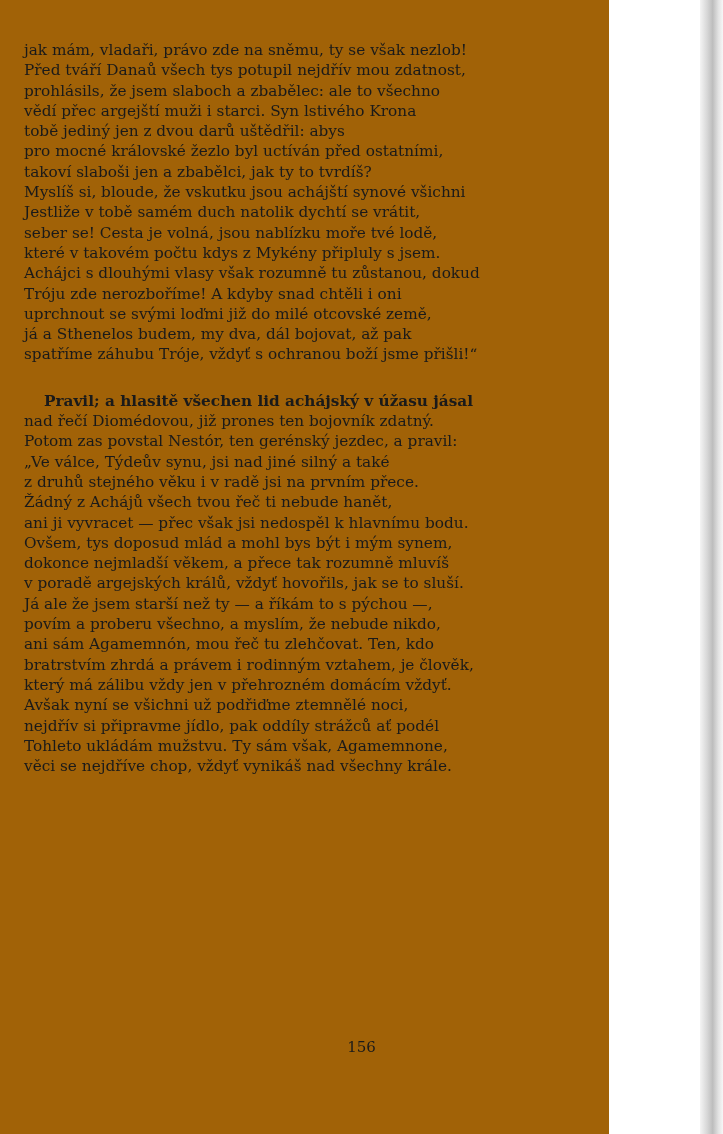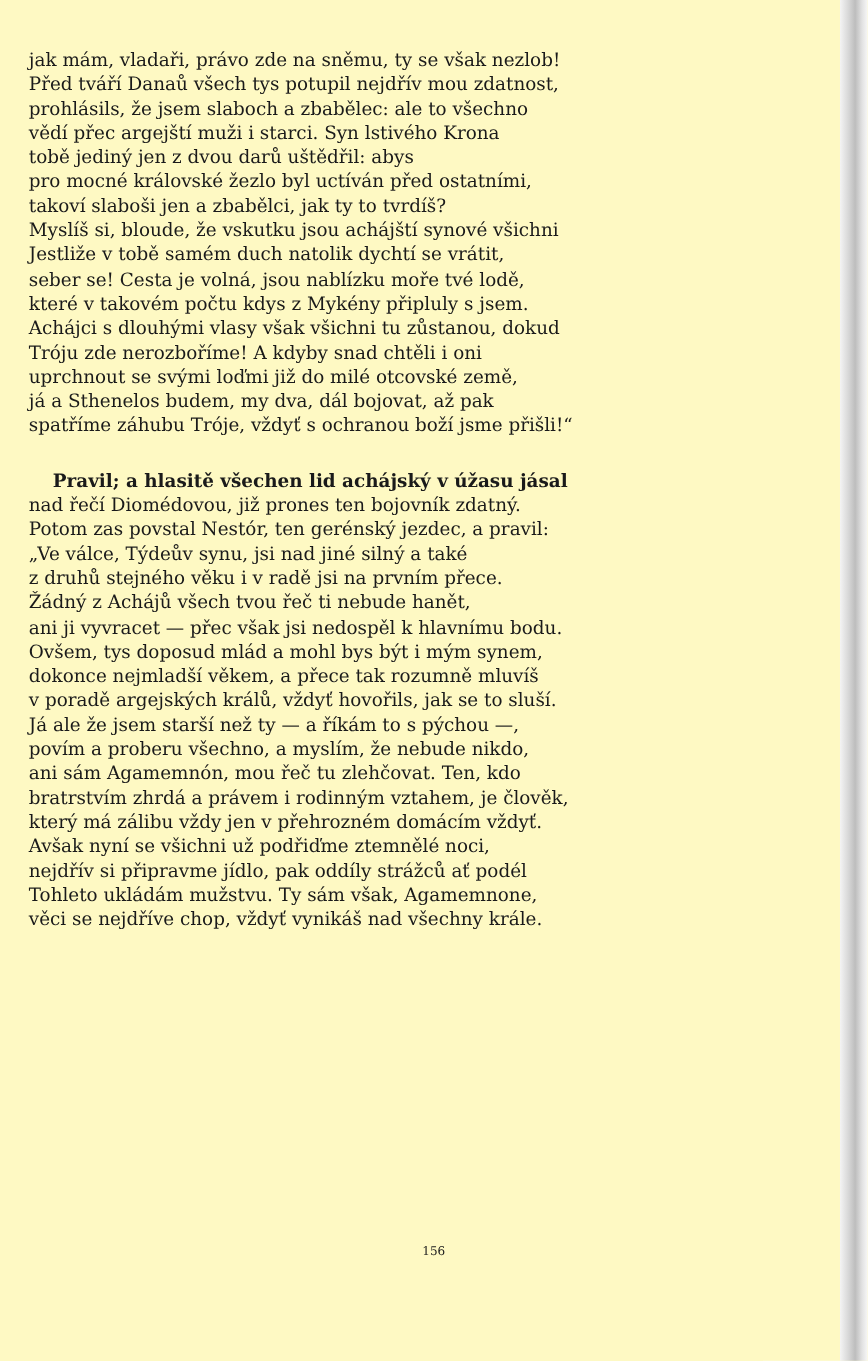--- a/index.html
+++ b/index.html
@@ -1,46 +1,46 @@
 <!DOCTYPE html>
 <html><head>
 <meta charset="utf-8">
 <style>
   html, body { margin:0; padding:0; }
   body { width:723px; height:1134px; background:#ffffff; position:relative; overflow:hidden; }
-  .page { position:absolute; left:0; top:0; width:723px; height:1134px; background:#fef9c3; }
+  .page { position:absolute; left:0; top:0; width:609px; height:1134px; background:#a16207; }
   .spine { position:absolute; left:700px; top:0; width:23px; height:1134px;
     background: linear-gradient(to right, #f4f4f4 0%, #d8d8d8 30%, #bdbdbd 55%, #e2e2e2 80%, #f7f7f7 100%); }
   .text { position:absolute; left:24px; top:40px; width:640px;
     font-family:"DejaVu Serif", serif; font-size:15.3px; color:#1a1a1a; line-height:20.3px; }
   .line { white-space:nowrap; display:block; }
   .gap { height:26px; }
   .indent { padding-left:20px;font-weight:bold; }
   .pagenum { position:absolute; left:0; width:723px; top:1038px; text-align:center;
-    font-family:"DejaVu Serif", serif; font-size:10px; color:#1a1a1a; }
+    font-family:"DejaVu Serif", serif; font-size:15px; color:#1a1a1a; }
 </style>
 </head>
 <body>
 
 <div class="page">
   <div class="spine"></div>
   <div class="text" id="text">
       <div>
         <span class="line">jak mám, vladaři, právo zde na sněmu, ty se však nezlob!</span>
         <span class="line">Před tváří Danaů všech tys potupil nejdřív mou zdatnost,</span>
         <span class="line">prohlásils, že jsem slaboch a zbabělec: ale to všechno</span>
         <span class="line">vědí přec argejští muži i starci. Syn lstivého Krona</span>
         <span class="line">tobě jediný jen z dvou darů uštědřil: abys</span>
         <span class="line">pro mocné královské žezlo byl uctíván před ostatními,</span>
         <span class="line">takoví slaboši jen a zbabělci, jak ty to tvrdíš?</span>
         <span class="line">Myslíš si, bloude, že vskutku jsou achájští synové všichni</span>
         <span class="line">Jestliže v tobě samém duch natolik dychtí se vrátit,</span>
         <span class="line">seber se! Cesta je volná, jsou nablízku moře tvé lodě,</span>
         <span class="line">které v takovém počtu kdys z Mykény připluly s jsem.</span>
-        <span class="line">Achájci s dlouhými vlasy však všichni tu zůstanou, dokud</span>
+        <span class="line">Achájci s dlouhými vlasy však rozumně tu zůstanou, dokud</span>
         <span class="line">Tróju zde nerozboříme! A kdyby snad chtěli i oni</span>
         <span class="line">uprchnout se svými loďmi již do milé otcovské země,</span>
         <span class="line">já a Sthenelos budem, my dva, dál bojovat, až pak</span>
         <span class="line">spatříme záhubu Tróje, vždyť s ochranou boží jsme přišli!“</span>
       </div>
       <div class="gap"></div>
       <div>
         <span class="line indent">Pravil; a hlasitě všechen lid achájský v úžasu jásal</span>
         <span class="line">nad řečí Diomédovou, již prones ten bojovník zdatný.</span>
         <span class="line">Potom zas povstal Nestór, ten gerénský jezdec, a pravil:</span>

